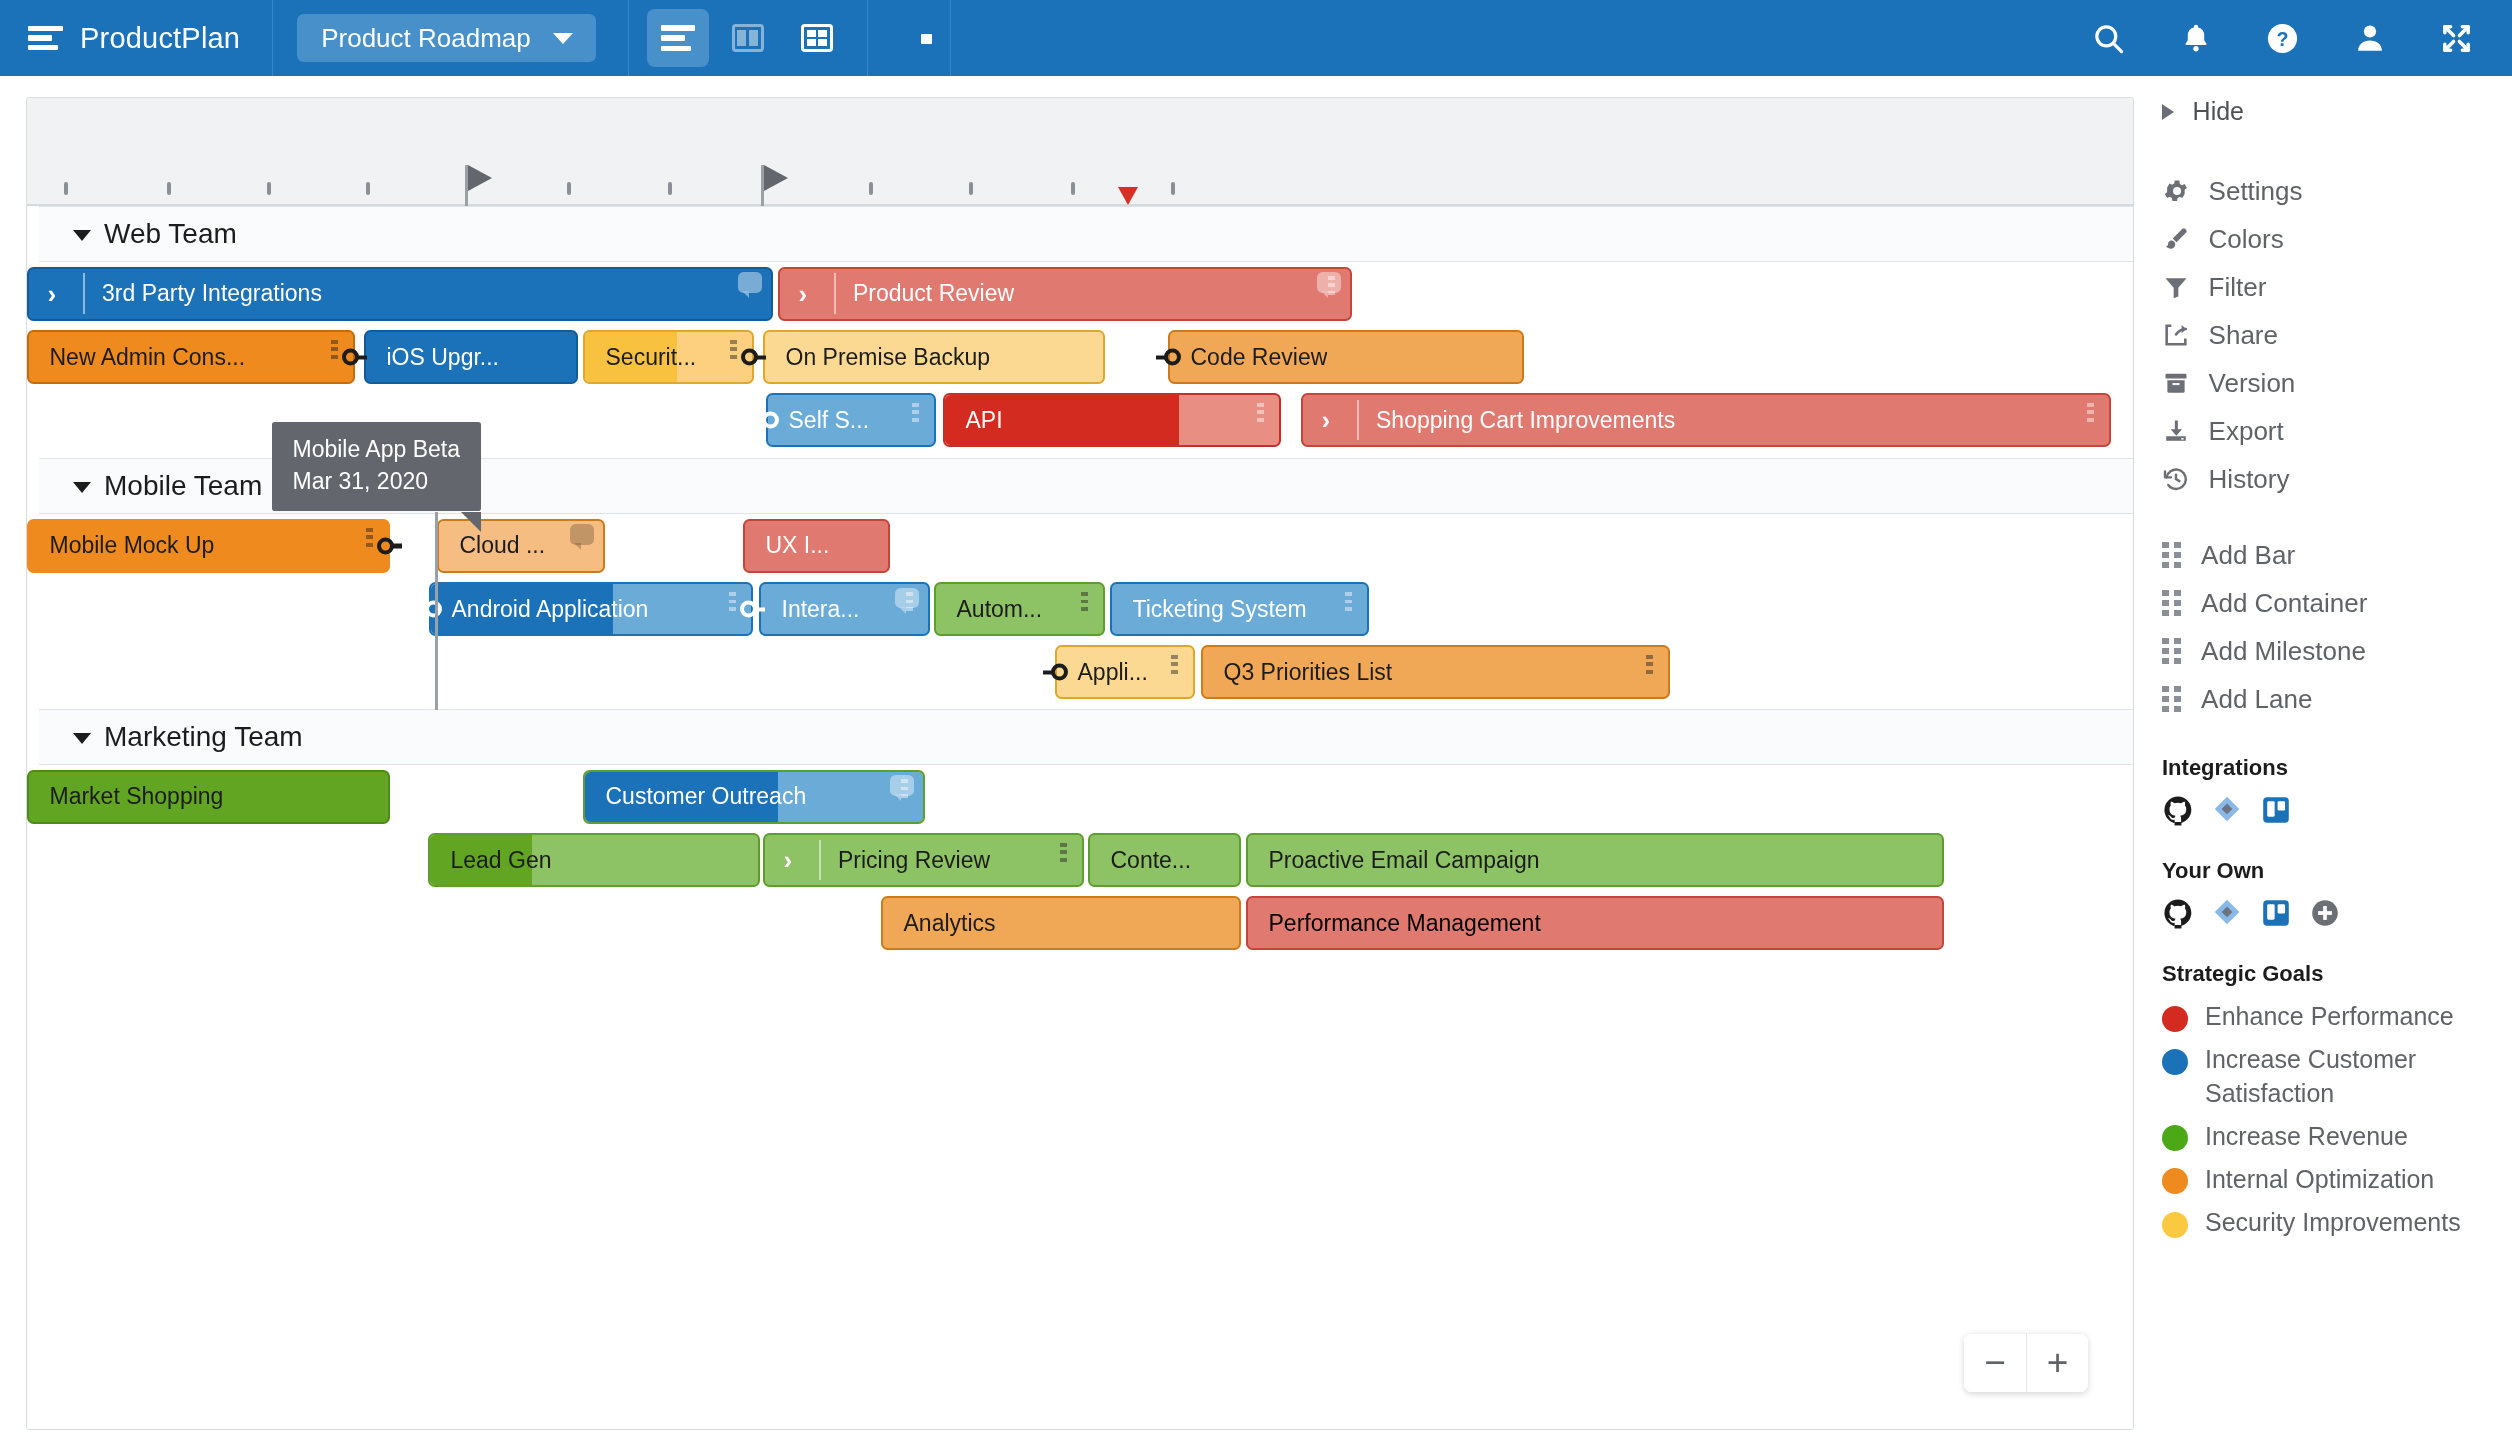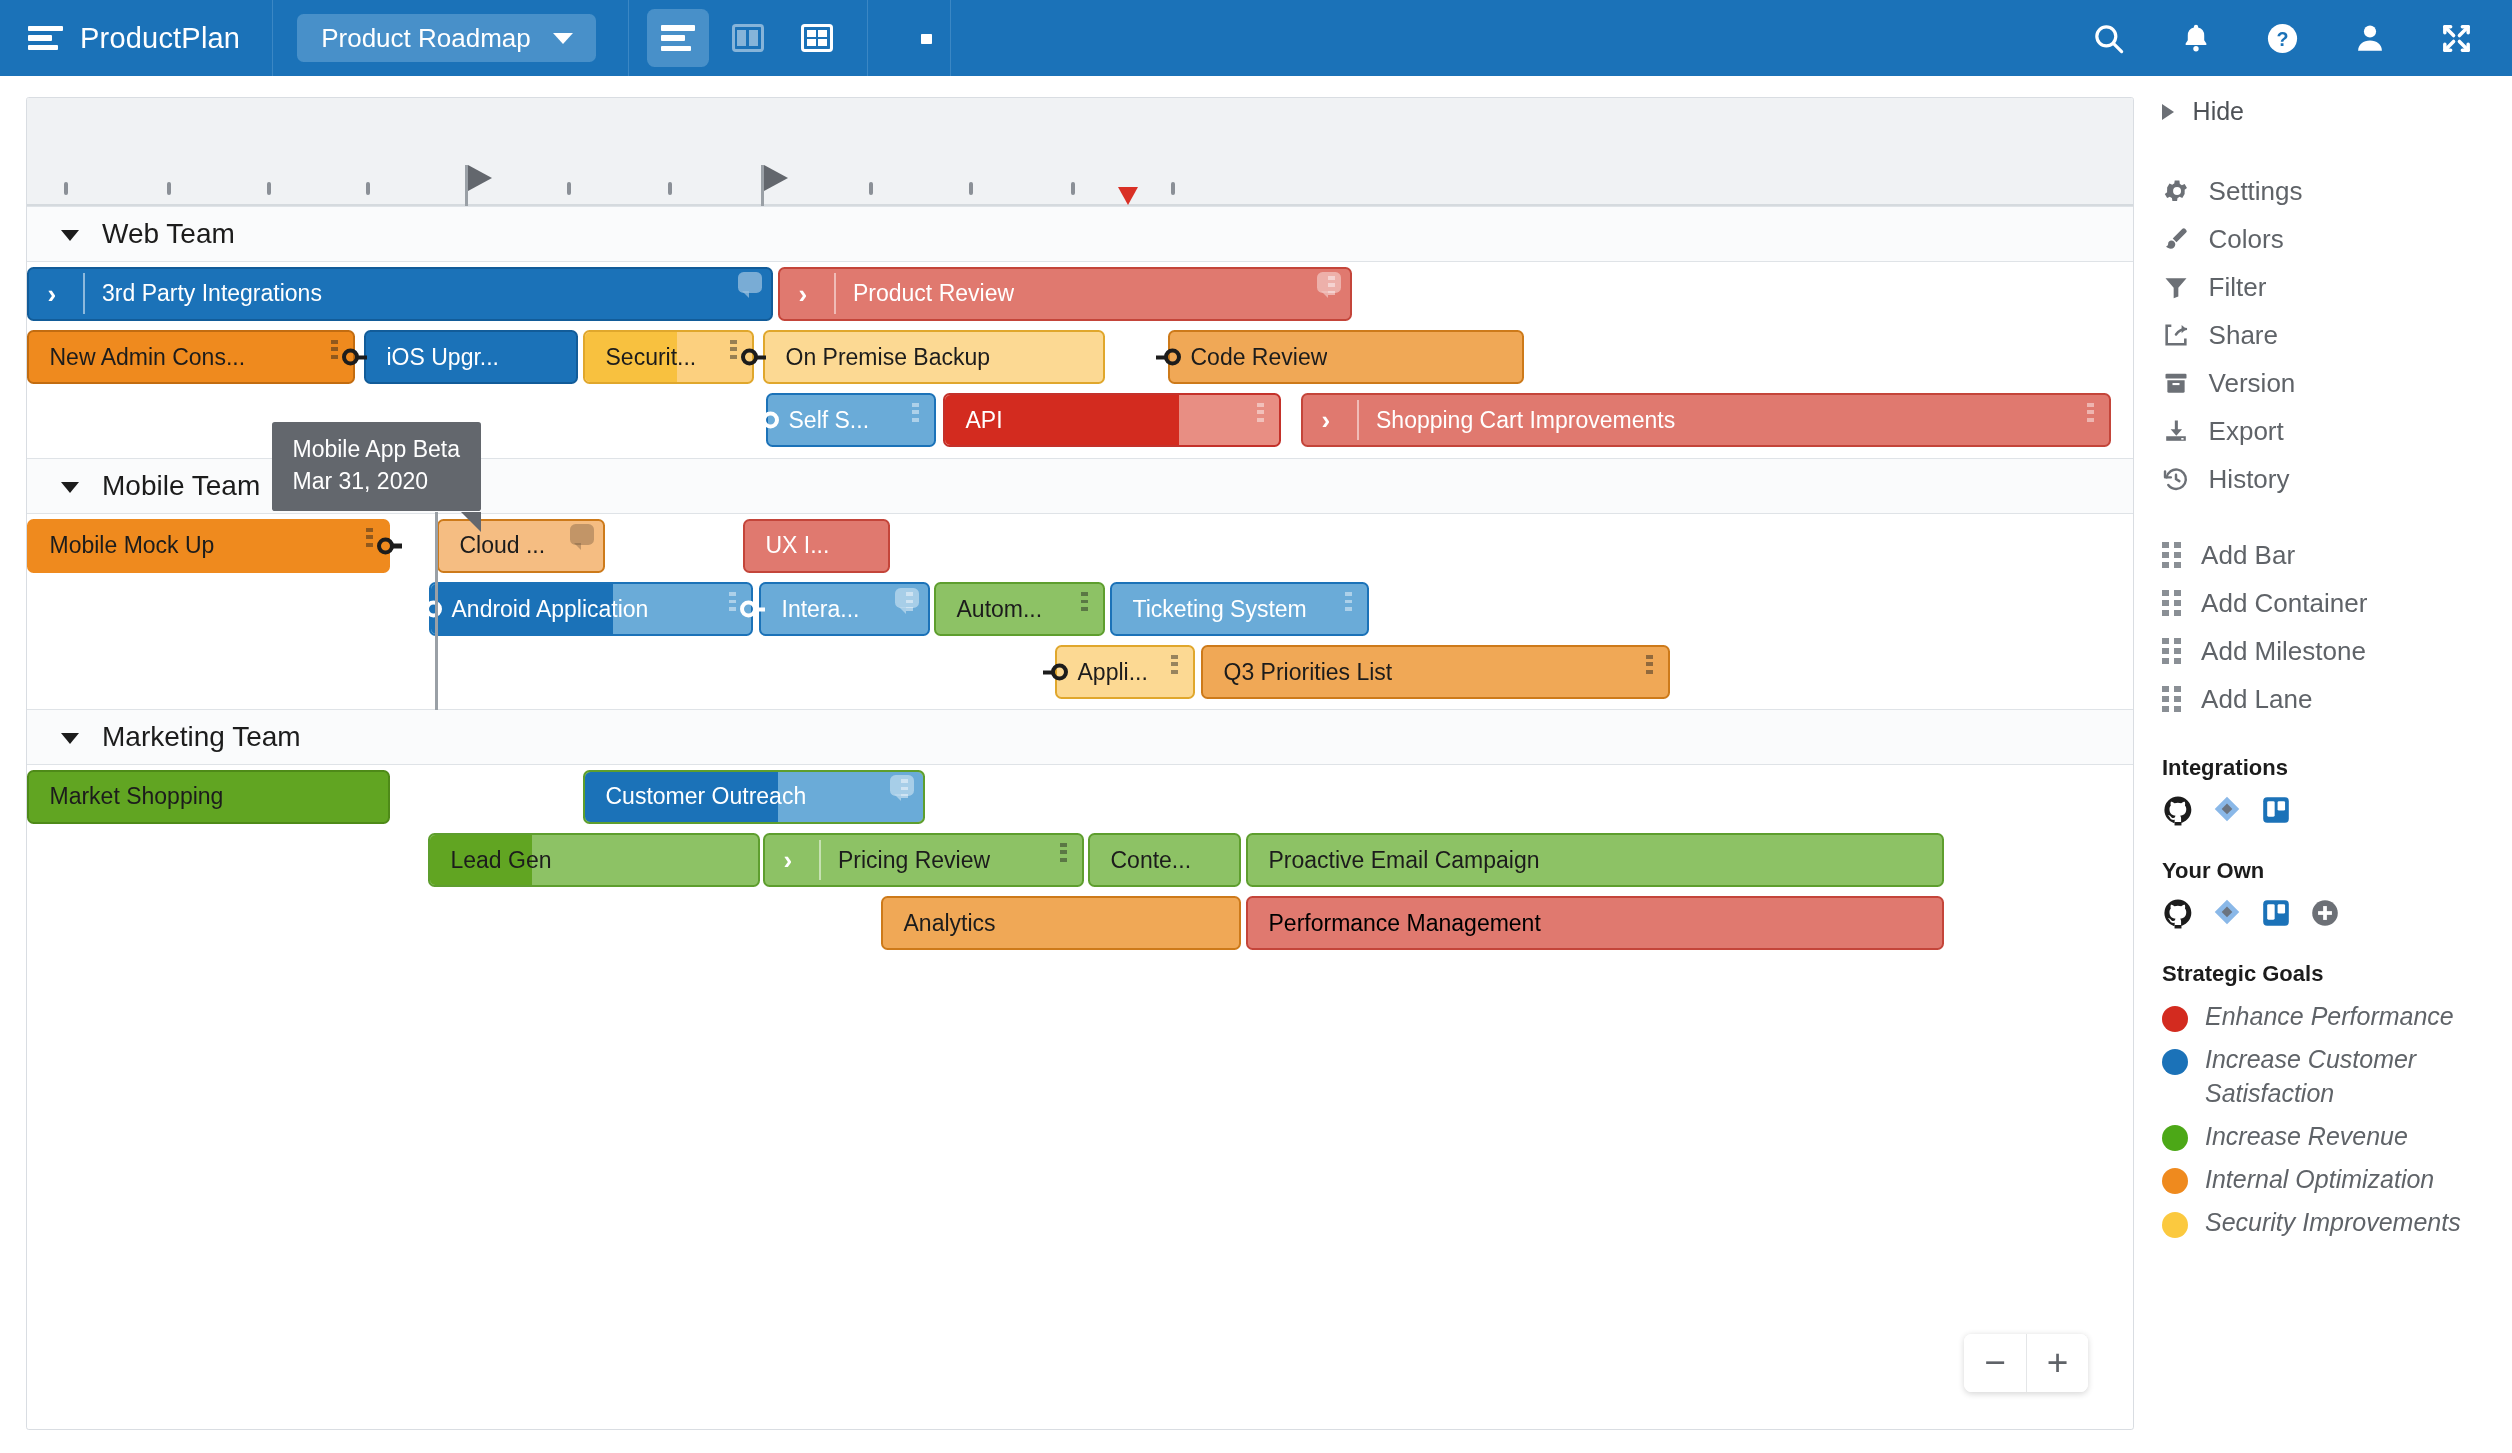--- a/index.html
+++ b/index.html
@@ -99,23 +99,23 @@
     border-left: 24px solid #63676d;
   }
   .today {
     position: absolute; width: 0; height: 0;
     border-left: 10.3px solid transparent; border-right: 10.3px solid transparent;
     border-top: 18.6px solid #d93025;
   }
 
   
   .lane-head {
-    position: absolute; left: 0; width: 2106px; height: 56px;
+    position: absolute; left: 12px; width: 2106px; height: 56px;
     background: #fafbfc; border-top: 0.9px solid #dfe3e7; border-bottom: 0.9px solid #dfe3e7;
-    display: flex; align-items: center; padding-left: 34px; gap: 23px; cursor: pointer;
+    display: flex; align-items: center; padding-left: 34px; gap: 13px; cursor: pointer;
   }
   .lane-head .chev {
     width: 0; height: 0; border-left: 9.3px solid transparent; border-right: 9.3px solid transparent;
     border-top: 11.2px solid #1c1c1c; margin-top: 2.8px;
   }
   .lane-head .nm { font-size: 28px; color: #1c1c1c; }
 
   .lane-body { position: absolute; left: 0; width: 2106px; background: #fff; }
 
   
@@ -197,21 +197,21 @@
   .menu-item .lb { font-size: 26px; color: #5f6368; }
   .mi-ic { width: 28px; height: 28px; display:flex; align-items:center; justify-content:center; color:#6c7076; }
 
   .grip6 { width: 20.5px; height: 26px; display:grid; grid-template-columns:1fr 1fr; gap:3.7px; align-content:center; }
   .grip6 s { width:6.5px; height:6.5px; background:#8a8f95; display:block; }
 
   .sec-title { font-size: 22px; font-weight: bold; color: #1c1c1c; margin: 32px 0 13px; }
   .int-row { display: flex; align-items: center; gap: 17px; }
   .int-ic { width: 32px; height: 32px; cursor: pointer; }
 
-  .goal { display: flex; align-items: flex-start; gap: 17px; margin-bottom: 9.3px; cursor: pointer; font-style: italic; }
+  .goal { display: flex; align-items: flex-start; gap: 17px; margin-bottom: 9.3px; cursor: pointer; }
   .goal .sw { width: 26px; height: 26px; border-radius: 50%; flex: none; margin-top: 5.6px; }
   .goal .lb { font-size: 25px; color: #5f6368; line-height: 1.35; max-width: 280px; }
 </style>
 </head>
 <body>
 
 <div class="topbar">
   <div class="brand">
     <div class="brand-logo">
         <i></i>

